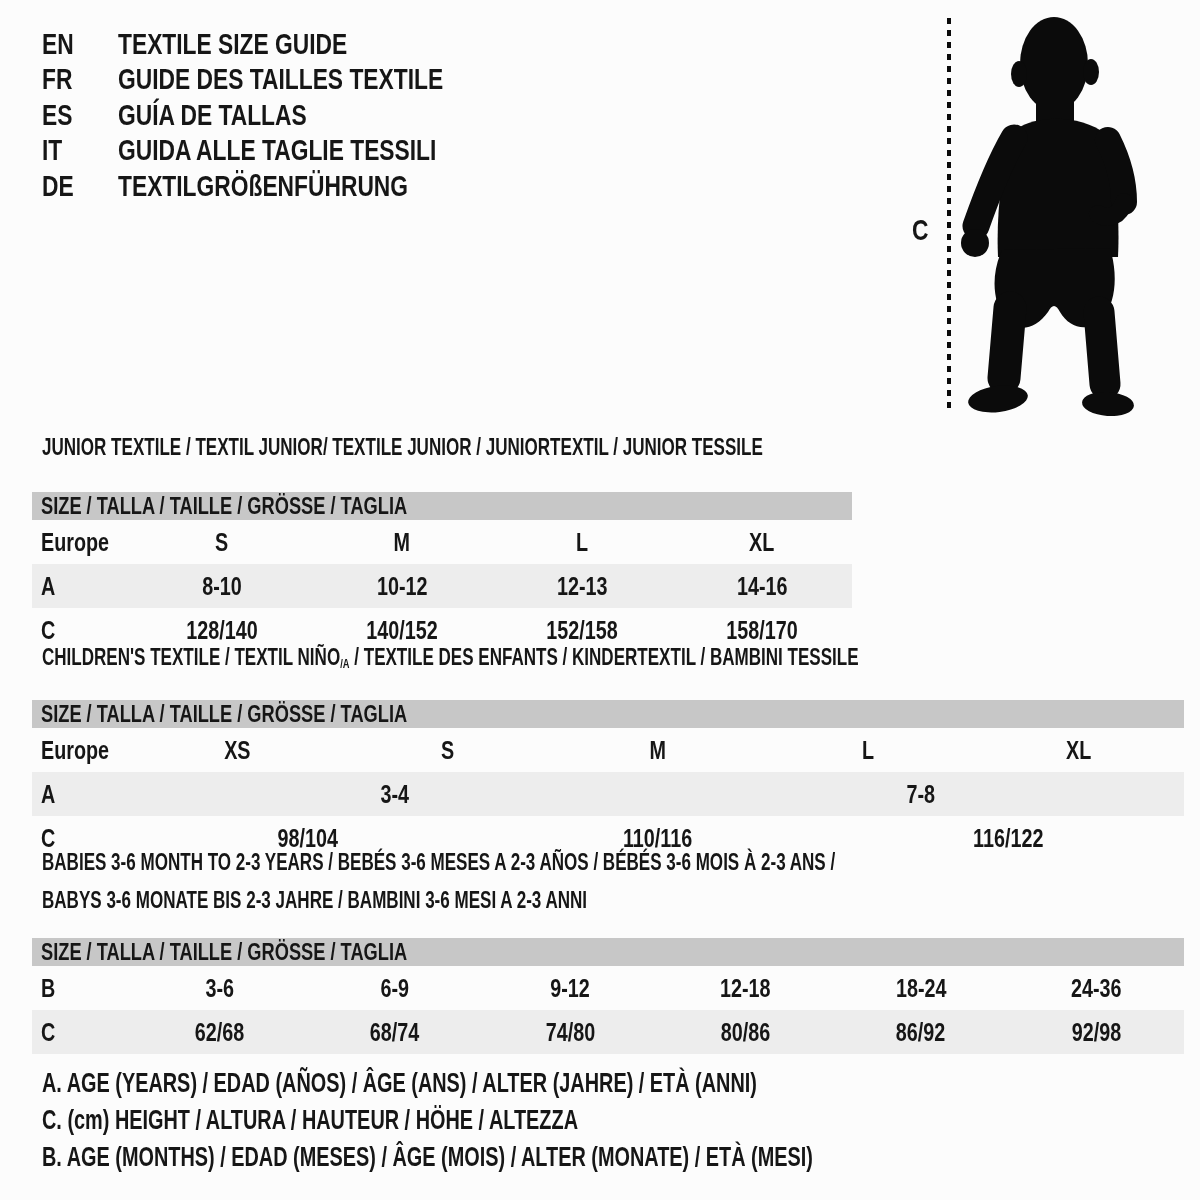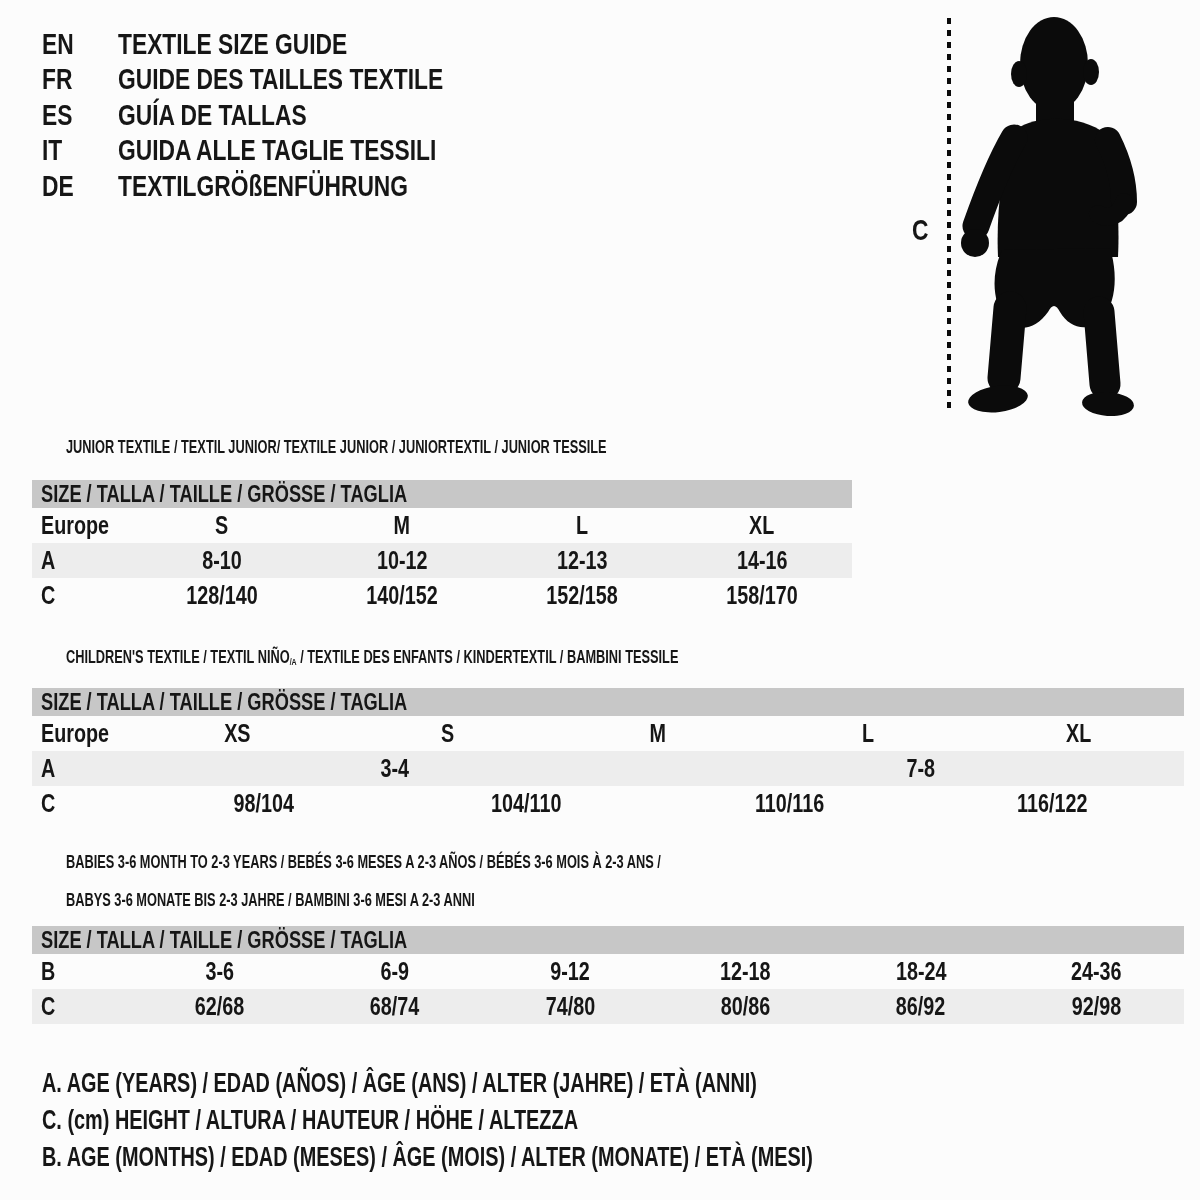--- a/index.html
+++ b/index.html
@@ -25,29 +25,29 @@
   
   .dashline {
     width:4px;
     background-image:repeating-linear-gradient(to bottom,
       var(--silhouette,#0b0b0b) 0px, var(--silhouette,#0b0b0b) 6px,
       transparent 6px, transparent 12px);
   }
   .cmark { font-size:30px; }
 
   
-  .sec-title { font-size:18px; line-height:38px;margin-left:24px; }
+  .sec-title { font-size:24px; line-height:38px; }
   .subsz { font-size:.55em; vertical-align:-.2em; }
 
   
   .thead {
     height:28px; background:var(--header_bar,#c7c7c7);
-    display:flex; align-items:center; padding-left:9px; font-size:24px;
+    display:flex; align-items:center; padding-left:9px; font-size:24px;margin-top:12px;
   }
-  .trow { display:flex; align-items:center; height:35px; font-size:26px; }
+  .trow { display:flex; align-items:center; height:44px; font-size:26px; }
   .trow.shade { background:var(--row_shaded,#ededed); }
   .tlabel { width:100px; padding-left:9px; box-sizing:border-box; text-align:left; }
   .tcell { flex:1; text-align:center; }
 
   
   .legend-line { font-size:28px; line-height:37px; }
 </style>
 </head>
 <body>
 
@@ -148,21 +148,20 @@
       <span class="tcell"><span class="cnd c">XL</span></span>
     </div>
     <div class="trow shade">
       <span class="tlabel"><span class="cnd">A</span></span>
       <span class="tcell"><span class="cnd c">3-4</span></span>
       <span class="tcell"><span class="cnd c">7-8</span></span>
     </div>
     <div class="trow">
       <span class="tlabel"><span class="cnd">C</span></span>
       <span class="tcell"><span class="cnd c">98/104</span></span>
-      <span class="tcell"><span class="cnd c">104/110</span></span>
       <span class="tcell"><span class="cnd c">110/116</span></span>
       <span class="tcell"><span class="cnd c">116/122</span></span>
     </div>
   </div>
 
   <div class="abs sec-title" style="left:42px; top:843px;">
     <div><span class="cnd tight">BABIES 3-6 MONTH TO 2-3 YEARS / BEBÉS 3-6 MESES A 2-3 AÑOS / BÉBÉS 3-6 MOIS À 2-3 ANS /</span></div>
     <div><span class="cnd tight">BABYS 3-6 MONATE BIS 2-3 JAHRE / BAMBINI 3-6 MESI A 2-3 ANNI</span></div>
   </div>
 

